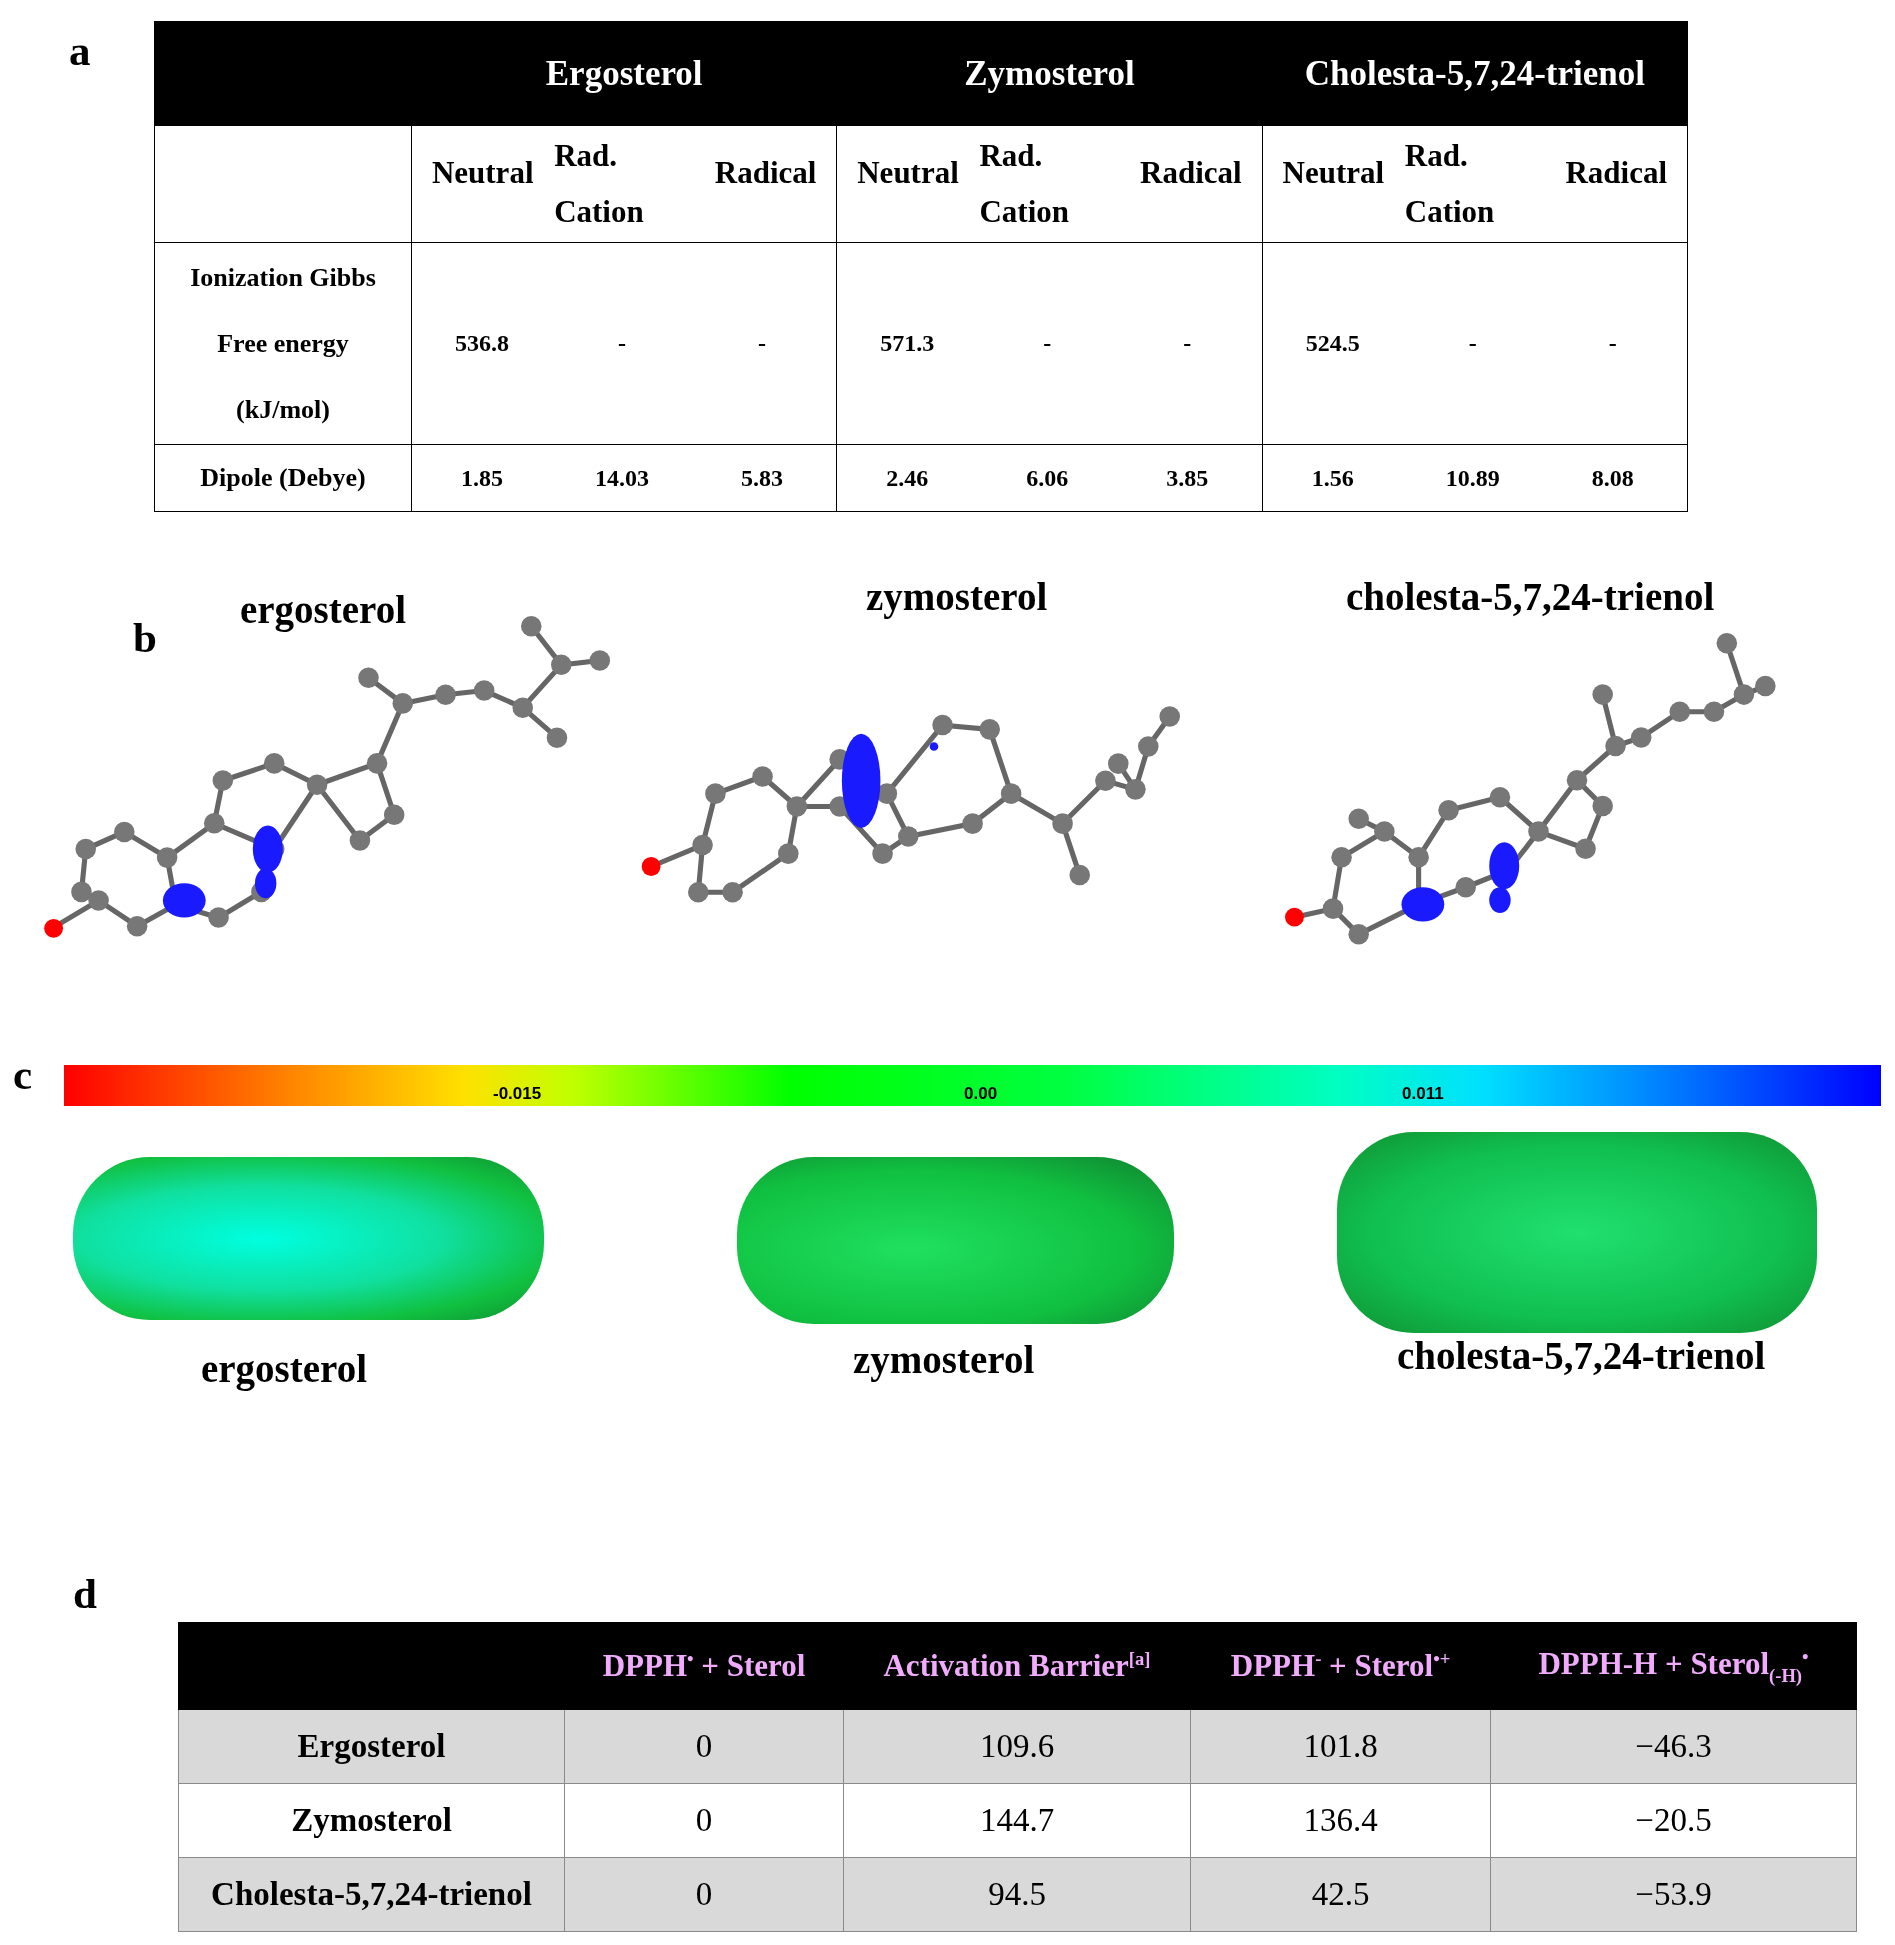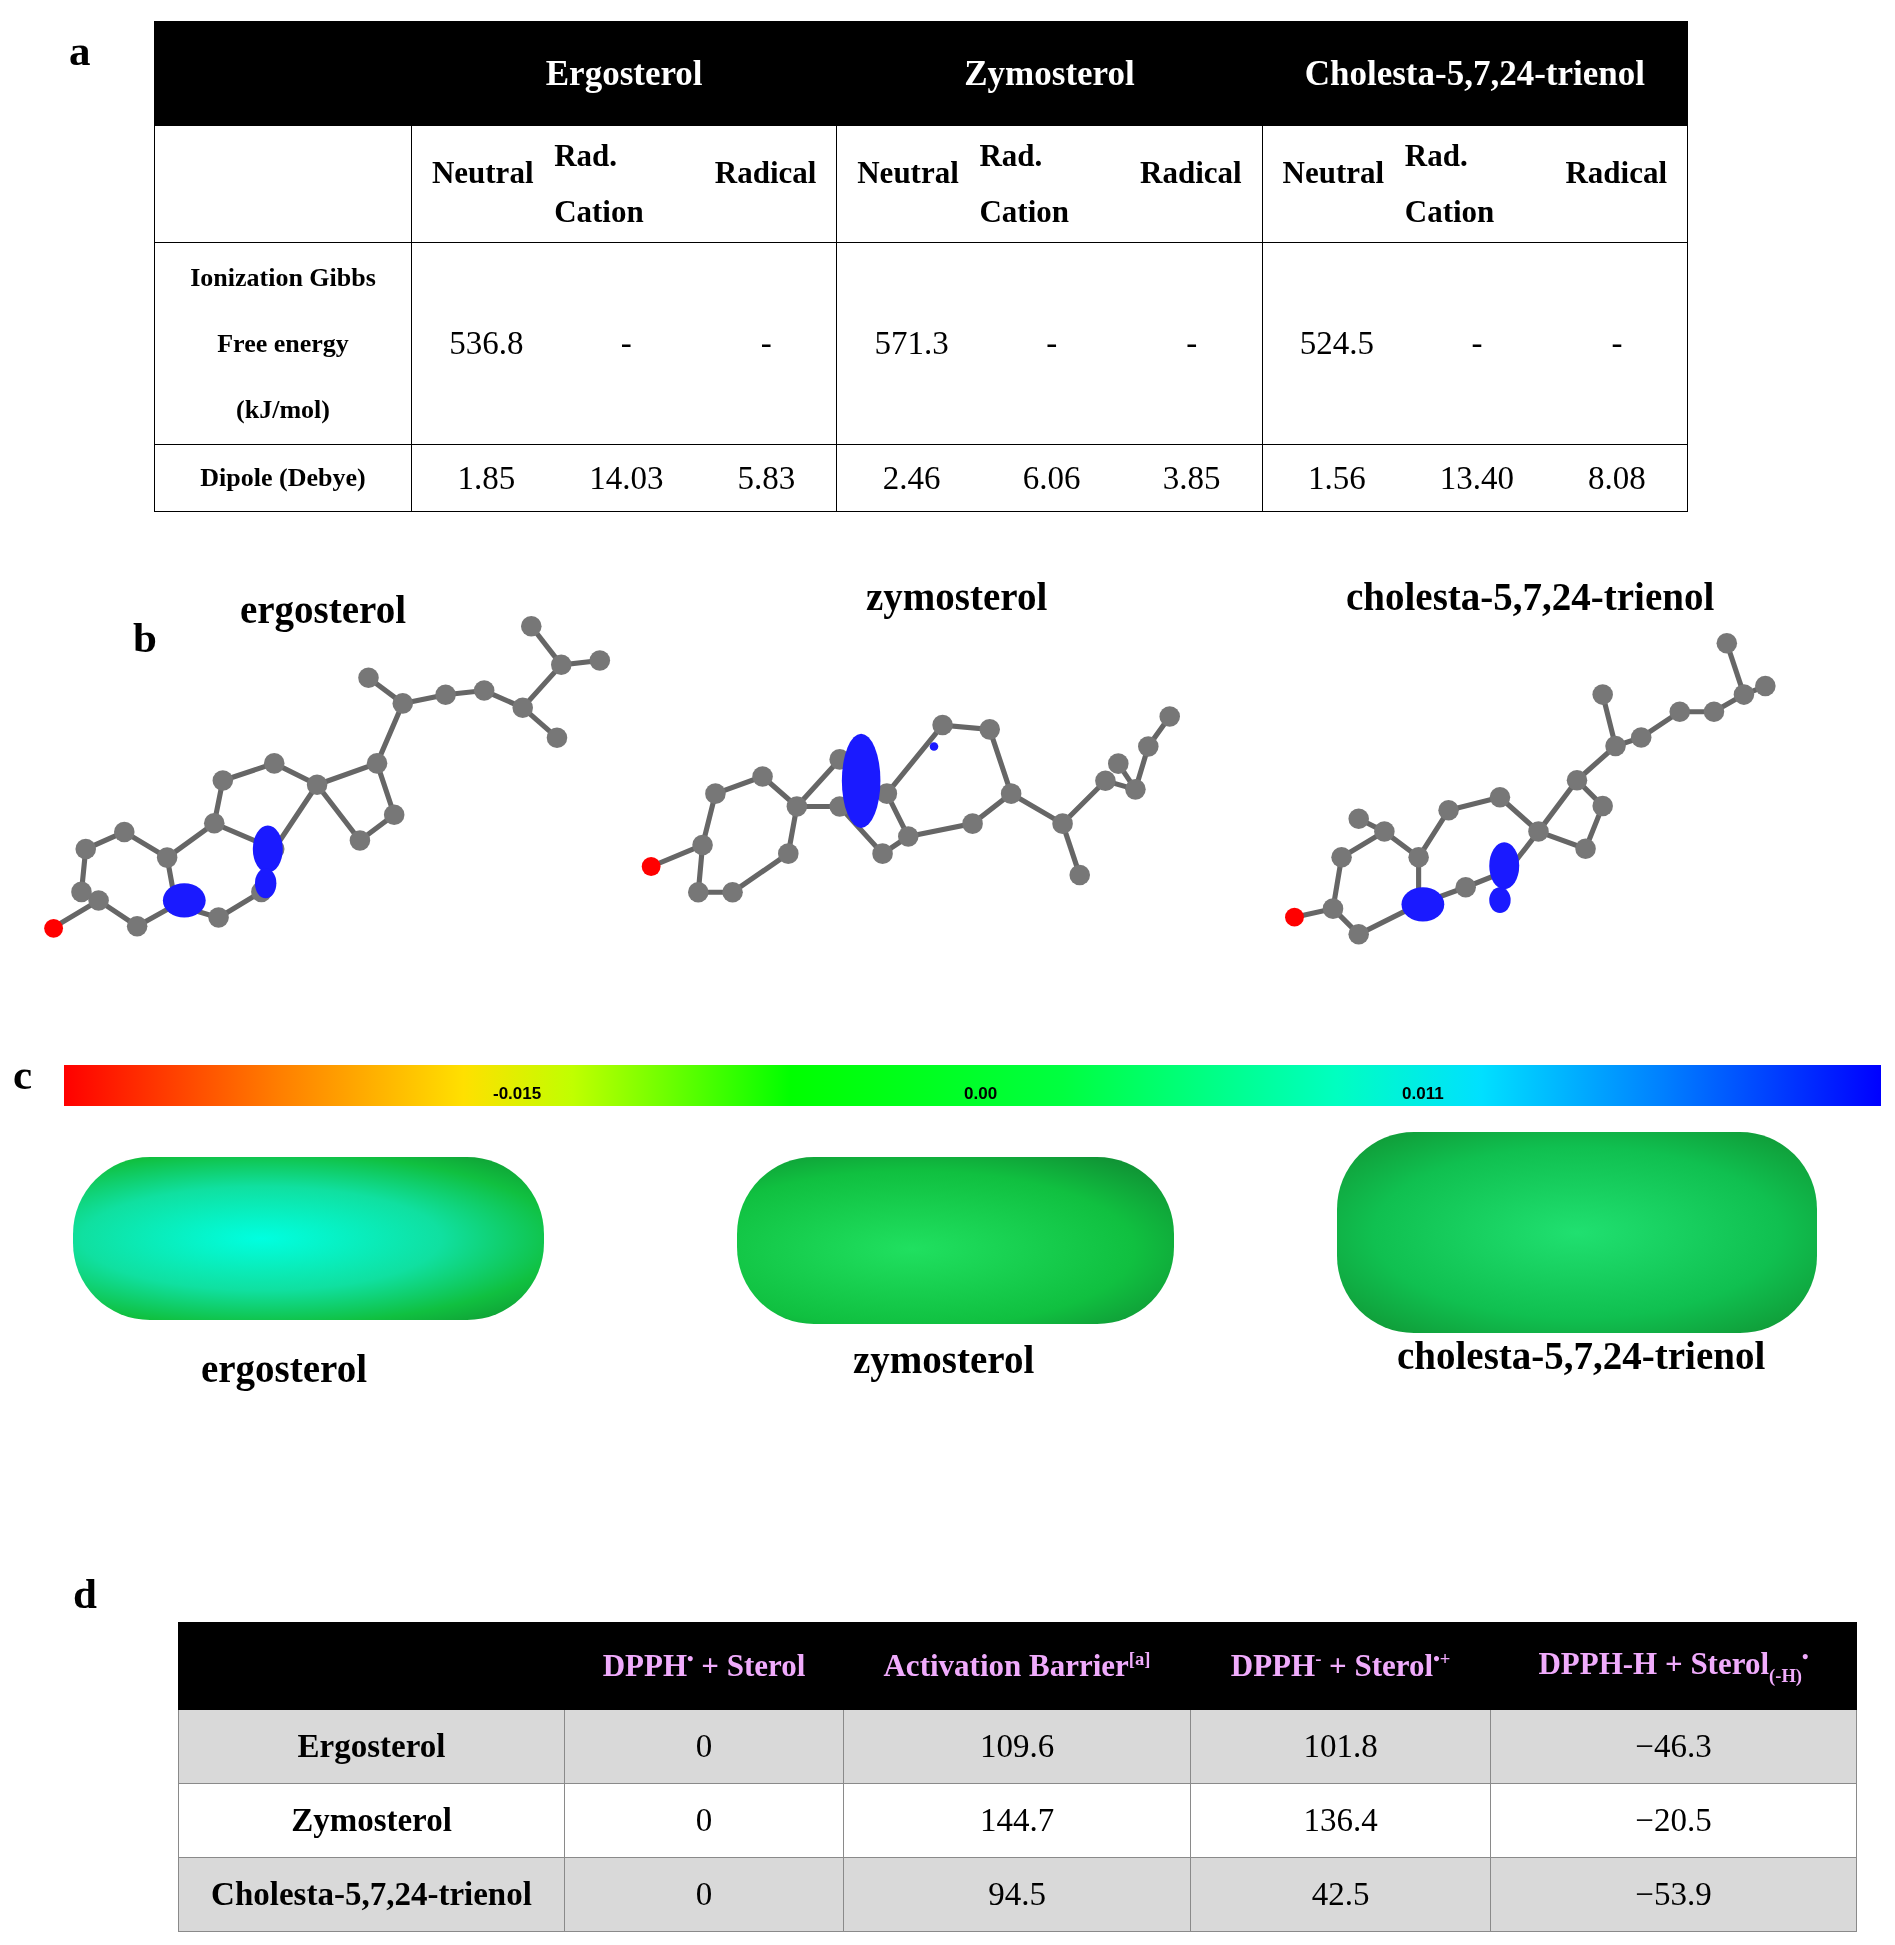--- a/index.html
+++ b/index.html
@@ -7,21 +7,21 @@
   .panel-label{position:absolute;font-weight:bold;font-size:43px;}
   
   table.ta{position:absolute;left:154px;top:21.4px;width:1534px;border-collapse:collapse;table-layout:fixed;}
   table.ta td{border:1.7px solid #000;text-align:center;vertical-align:middle;font-size:31px;padding:0;}
   table.ta tr.head td{background:#000;color:#fff;font-weight:bold;font-size:35px;height:103px;border-color:#000;}
   table.ta tr.sub td{height:116px;}
   table.ta tr.gibbs td{height:201px;}
   table.ta tr.dip td{height:66px;}
   .sub3{display:flex;justify-content:space-around;align-items:flex-start;width:100%;}
   .sub3 span{display:block;width:33%;line-height:56px;font-weight:bold;}
-  .vals3{display:flex;justify-content:flex-end;width:100%;font-weight:normal;font-size:33px;}
+  .vals3{display:flex;justify-content:flex-start;width:100%;font-weight:bold;font-size:24px;}
   .vals3 span{width:33%;}
   .rowlabel{font-weight:bold;font-size:26px;line-height:66px;}
   
   .mol-title{position:absolute;font-weight:bold;font-size:39px;}
   svg.mol{position:absolute;}
   .colorbar{position:absolute;left:64px;top:1065px;width:1817px;height:41px;
     background:linear-gradient(to right,#ff0000 0%,#ff8000 12%,#ffe000 22%,#c0ff00 28%,#00ff00 40%,#00ff40 55%,#00ffc0 70%,#00e0ff 78%,#0080ff 88%,#0000ff 100%);}
   .cb-tick{position:absolute;top:1084px;font-size:17px;font-weight:bold;font-family:"Liberation Sans",sans-serif;}
   .esp{position:absolute;border-radius:77px;}
   
@@ -131,21 +131,21 @@
     <td>
           <div class="vals3">
       <span>2.46</span>
             <span>6.06</span>
             <span>3.85</span>
           </div>
         </td>
     <td>
           <div class="vals3">
       <span>1.56</span>
-            <span>13.40</span>
+            <span>10.89</span>
             <span>8.08</span>
           </div>
         </td>
   </tr>
 </tbody>
   </table>
 
 <div class="mol-title" style="left:240px;top:587px;">ergosterol</div>
 <div class="mol-title" style="left:866px;top:574px;">zymosterol</div>
 <div class="mol-title" style="left:1346px;top:574px;">cholesta-5,7,24-trienol</div>

